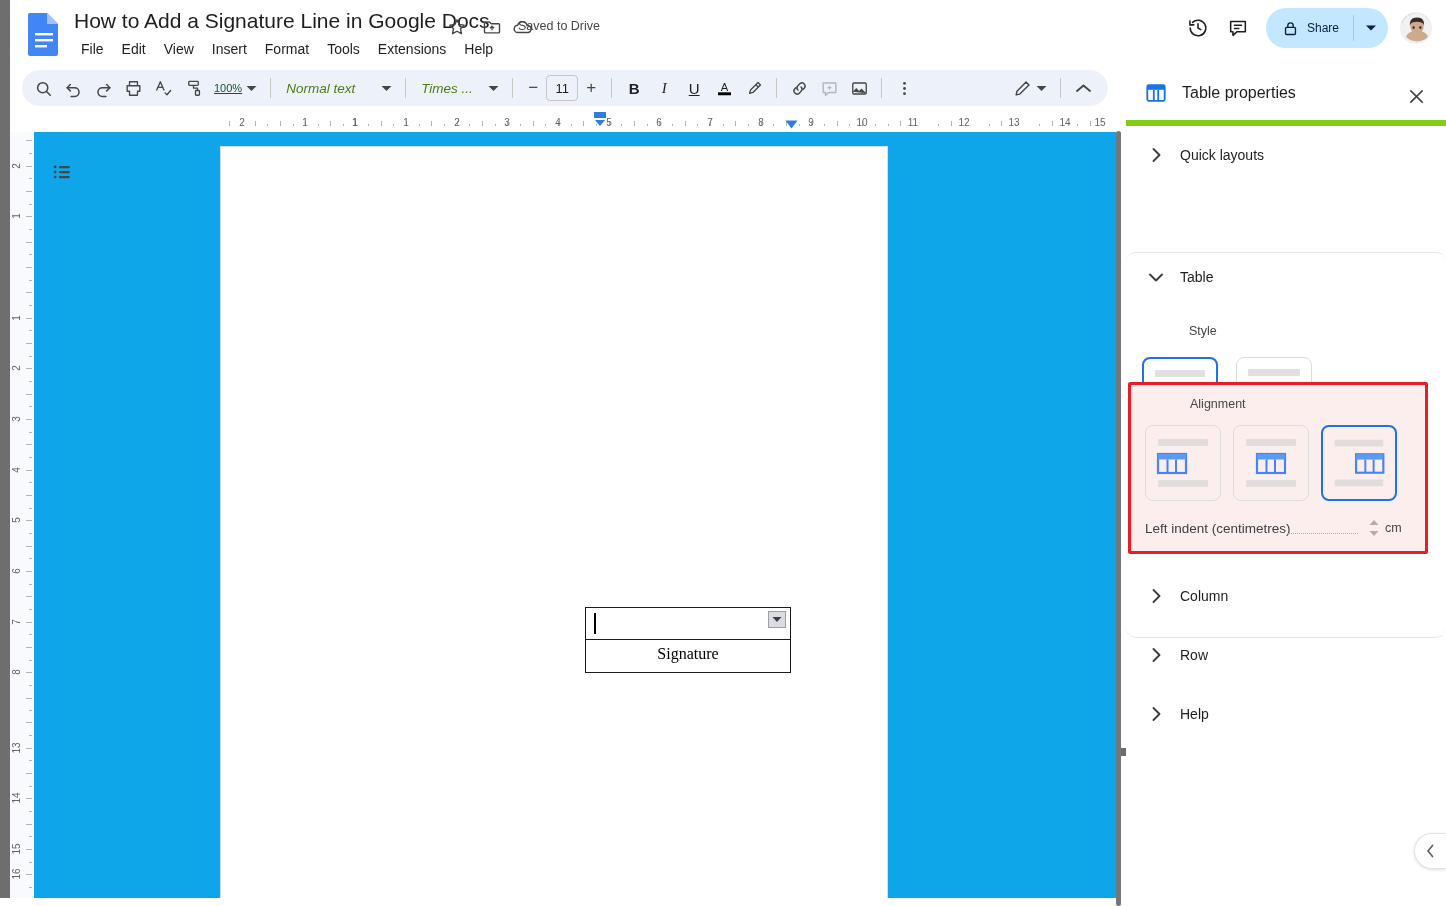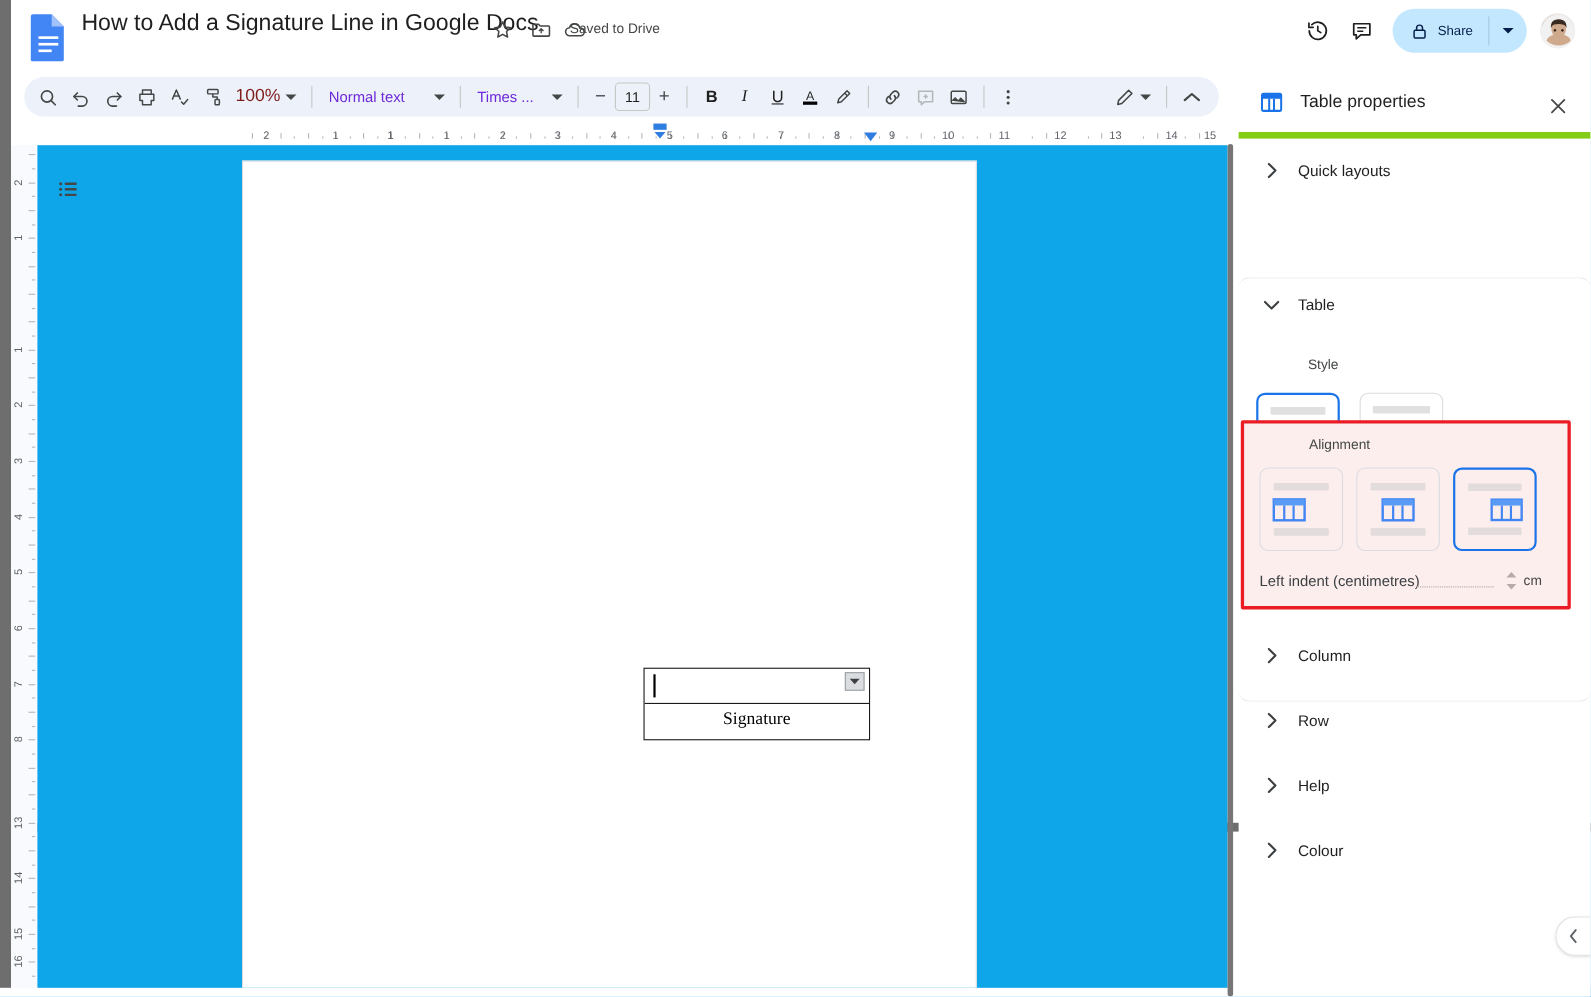--- a/index.html
+++ b/index.html
@@ -67,26 +67,26 @@
     background:#edf2fa; border-radius:18px; display:flex; align-items:center; padding: 0 6px;
   }
   .tb-btn {
     width:30px; height:28px; border-radius:4px; display:flex; align-items:center; justify-content:center;
     cursor:pointer; flex:none;
   }
   .tb-sep { width:1px; height:20px; background:#c4c7c5; margin:0 7px; flex:none; }
   .tb-zoom {
     display:flex; align-items:center; gap:4px; padding:0 6px; height:28px; border-radius:4px; cursor:pointer;
   }
-  .tb-zoom span { font-size:16px; color:#7f1d1d; }
+  .tb-zoom span { font-size:11px; color:#14532d;text-decoration:underline; }
   .tb-dd {
     display:flex; align-items:center; justify-content:space-between; height:28px; border-radius:4px;
     padding:0 6px 0 8px; cursor:pointer;
   }
-  .tb-dd span { font-size:13.5px; color:#6d28d9; white-space:nowrap; }
+  .tb-dd span { font-size:13.5px; color:#4d7c0f; white-space:nowrap;font-style:italic; }
   .style-dd { width:120px; }
   .font-dd { width:92px; }
   .fs-box {
     width:32px; height:26px; border:1px solid #c4c7c5; border-radius:4px; background:#edf2fa;
     display:flex; align-items:center; justify-content:center; font-size:13px; color:#1f1f1f; cursor:text;
   }
   .fs-btn { width:26px; height:26px; display:flex; align-items:center; justify-content:center; cursor:pointer; font-size:17px; color:#444746;}
   .tb-text { font-size:15px; color:#1f1f1f; }
 
   
@@ -222,20 +222,30 @@
         <path d="M12 11 v5 M9.5 13.5 L12 11 l2.5 2.5" stroke-width="1.5"></path>
       </svg>
     </div>
     <div class="title-icon" id="cloud-icon">
       <svg width="22" height="22" viewBox="0 0 24 24" fill="none" stroke="#444746" stroke-width="1.6" stroke-linejoin="round">
         <path d="M6.5 18 a4 4 0 0 1 -.2 -8 A5.2 5.2 0 0 1 16.4 10.4 A3.8 3.8 0 0 1 17.6 18 z"></path>
       </svg>
     </div>
     <div class="saved-text">Saved to Drive</div>
 
+    <div class="menubar">
+      <div class="menu-item">File</div>
+      <div class="menu-item">Edit</div>
+      <div class="menu-item">View</div>
+      <div class="menu-item">Insert</div>
+      <div class="menu-item">Format</div>
+      <div class="menu-item">Tools</div>
+      <div class="menu-item">Extensions</div>
+      <div class="menu-item">Help</div>
+    </div>
 
     <div class="header-right">
       <div class="hdr-icon-btn">
         <svg width="22" height="22" viewBox="0 0 24 24" fill="none" stroke="#1f1f1f" stroke-width="1.7" stroke-linecap="round">
           <path d="M3.5 12 a8.5 8.5 0 1 0 2.6 -6.1"></path>
           <path d="M3.2 4.4 v4.2 h4.2"></path>
           <path d="M12 7.5 V12 l3 1.8"></path>
         </svg>
       </div>
       <div class="hdr-icon-btn">
@@ -769,28 +779,20 @@
       <div class="sec-label">Row</div>
     </div>
     <div class="sec-row" style="top:624px;">
       <div class="sec-chevron">
         <svg width="13" height="16" viewBox="0 0 13 16" fill="none" stroke="#3c4043" stroke-width="1.9" stroke-linecap="round" stroke-linejoin="round">
             <path d="M3.5 2 L9.5 8 L3.5 14"></path>
           </svg>
       </div>
       <div class="sec-label">Help</div>
     </div>
-    <div class="sec-row" style="top:683px;">
-      <div class="sec-chevron">
-        <svg width="13" height="16" viewBox="0 0 13 16" fill="none" stroke="#3c4043" stroke-width="1.9" stroke-linecap="round" stroke-linejoin="round">
-            <path d="M3.5 2 L9.5 8 L3.5 14"></path>
-          </svg>
-      </div>
-      <div class="sec-label">Colour</div>
-    </div>
   </div>
 
   <div class="align-box"></div>
 
   <div class="sublabel" style="position:absolute; left:1145px; top:397px;">Alignment</div>
 
   <div class="thumb" style="left:1145px; top:425px;">
     <svg width="74" height="74" viewBox="0 0 74 74">
       <rect x="12" y="13" width="50" height="7" rx="1" fill="#e3dcdc"></rect>
       <rect x="12" y="54" width="50" height="7" rx="1" fill="#e3dcdc"></rect>

